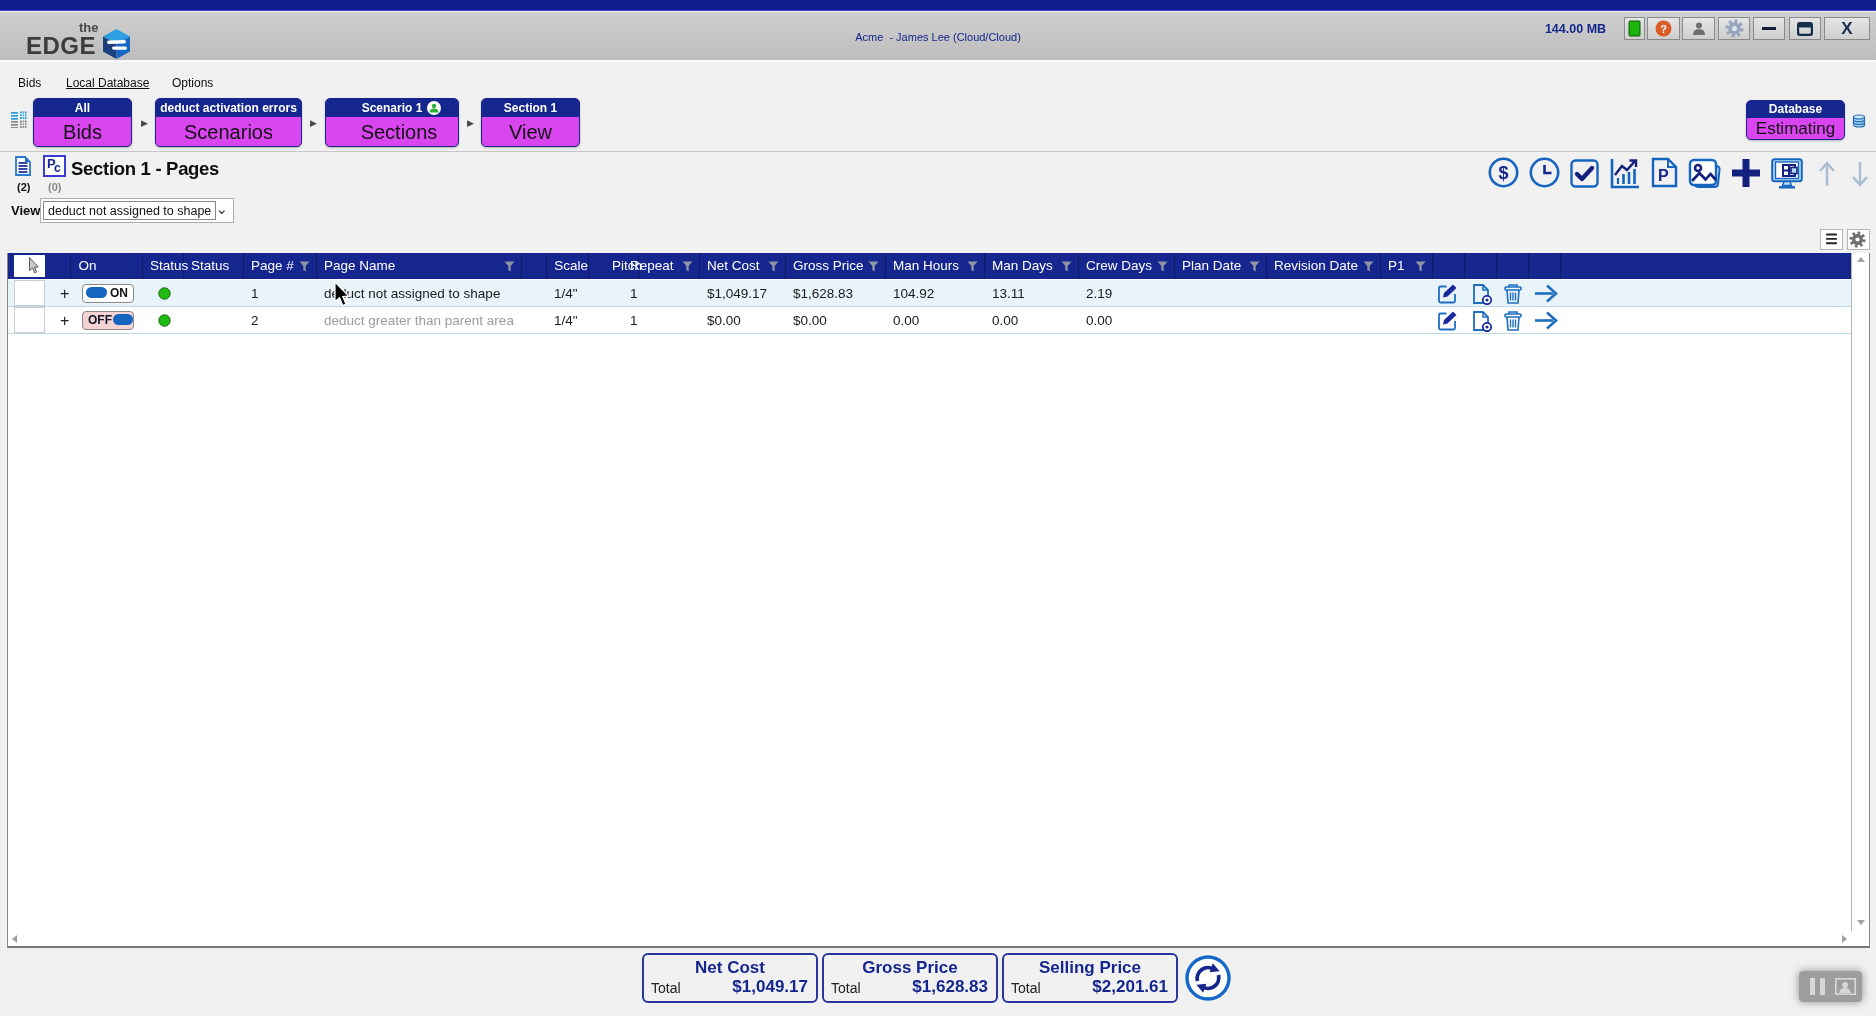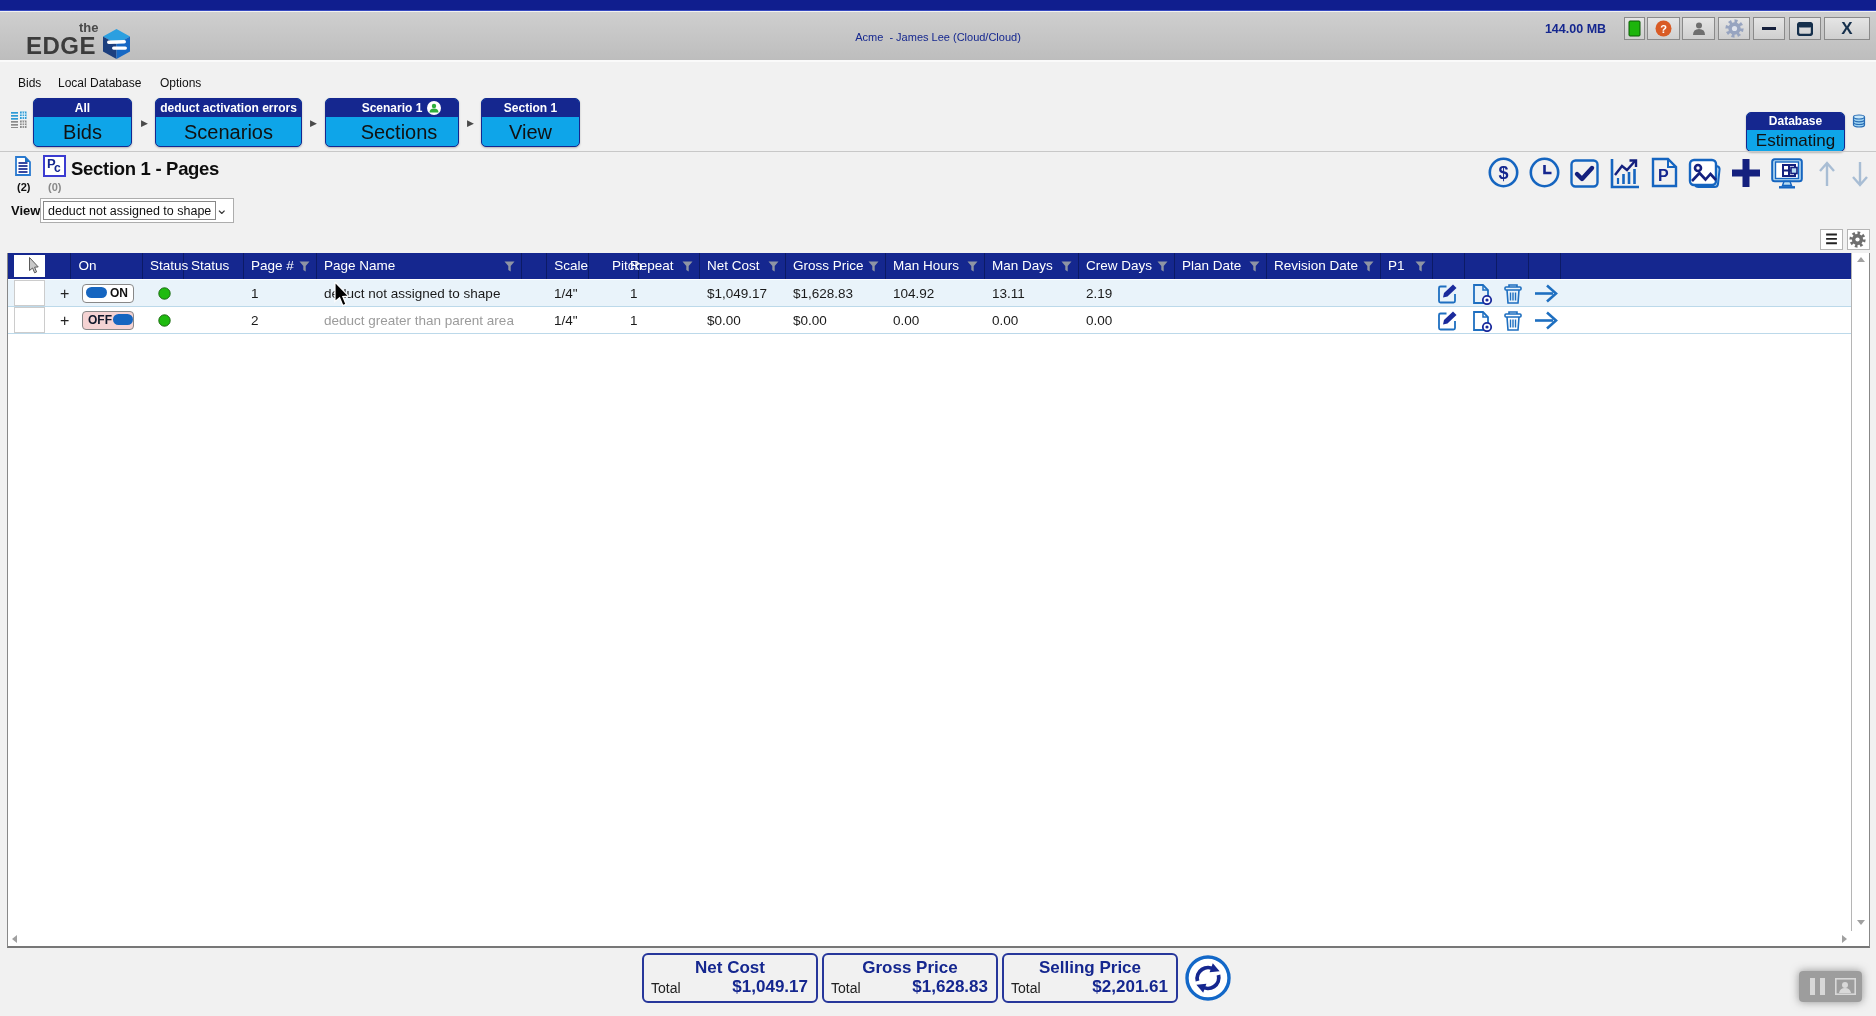--- a/index.html
+++ b/index.html
@@ -13,21 +13,21 @@
 #logo-the { left:79px; top:8px; font-size:13px; font-weight:bold; color:#4a4a4a; }
 #logo-edge { left:26px; top:22px; font-size:24px; font-weight:bold; color:#3c3c3c; letter-spacing:0.5px; line-height:1; }
 #logo-cube { left:101px; top:16px; }
 #wintitle { left:0; top:0; width:1876px; height:50px; text-align:center; line-height:50px; font-size:11px; color:#15278f; }
 #memtxt { left:1538px; top:6px; width:75px; text-align:center; font-size:12.5px; font-weight:bold; color:#15278f; line-height:22px; }
 .tbtn { top:5px; height:23px; background:linear-gradient(#e5e5e5,#cfcfcf); border:1px solid #8a8a8a; display:flex; align-items:center; justify-content:center; }
 
 #menubar { left:0; top:62px; width:1876px; height:33px; background:#f1f1f1; }
 .menuitem { position:absolute; top:14px; font-size:12px; color:#111; }
 
-.tab { position:absolute; border:1px solid #15278f; border-radius:5px; background:#0ea5e9; overflow:hidden; box-shadow:0 1px 2px rgba(0,0,0,0.25); }
+.tab { position:absolute; border:1px solid #15278f; border-radius:5px; background:#d946ef; overflow:hidden; box-shadow:0 1px 2px rgba(0,0,0,0.25); }
 .tabhead { background:#15278f; color:#fff; font-size:12px; font-weight:bold; text-align:center; height:18px; line-height:18px; }
 .tabbody { text-align:center; font-size:20px; color:#111; }
 .tabarrow { position:absolute; font-size:9px; color:#4a4a4a; }
 
 #secttitle { left:71px; top:158px; font-size:18.5px; font-weight:bold; color:#0d0d0d; letter-spacing:-0.3px; }
 .cnt { position:absolute; font-size:11px; font-weight:bold; }
 
 #viewlbl { left:11px; top:203px; font-size:13px; font-weight:bold; color:#0d0d0d; }
 #combo { left:40px; top:198px; width:194px; height:25px; border:1px solid #adadad; background:#fff; }
 #combo .inner { position:absolute; left:2px; top:2px; width:173px; height:19px; border:1px solid #888; font-size:12.5px; color:#111; line-height:18px; padding-left:4px; white-space:nowrap; overflow:hidden; }
@@ -95,22 +95,22 @@
         <rect x="1" y="1" width="14" height="12" rx="2.5" fill="none" stroke="#16304c" stroke-width="2.4"></rect>
         <rect x="1" y="1" width="14" height="4.5" rx="2" fill="#16304c"></rect>
       </svg>
     </div>
   <div class="abs tbtn" style="left:1824px; width:46px; font-size:17px; font-weight:bold; color:#16304c;">X</div>
 </div>
 
 <div class="abs" style="left:0; top:60px; width:1876px; height:3px; background:#fafafa;"></div>
 <div class="abs" id="menubar">
   <div class="menuitem" style="left:18px;">Bids</div>
-  <div class="menuitem" style="left:58px;">Local Database</div>
-  <div class="menuitem" style="left:160px;">Options</div>
+  <div class="menuitem" style="left:66px;text-decoration:underline;">Local Database</div>
+  <div class="menuitem" style="left:172px;">Options</div>
 </div>
 
 <div class="abs" id="tabsrow" style="left:0; top:95px; width:1876px; height:57px;">
   <svg class="abs" style="left:11px; top:16px;" width="16" height="17" viewBox="0 0 16 17">
     <g fill="#2e9bd6">
         <rect x="0" y="1" width="7" height="1.7"></rect>
         <rect x="0" y="4" width="7" height="1.7"></rect>
         <rect x="0" y="7" width="7" height="1.7"></rect>
     <rect x="9" y="0.5" width="6.5" height="7.5"></rect>
       </g>
@@ -151,21 +151,21 @@
           <path d="M2.5 11.5 q0 -4 4.5 -4 q4.5 0 4.5 4 z" fill="#2faf3c"></path>
         </svg>
     </div>
       <div class="tabbody" style="line-height:30px;padding-left:14px;">Sections</div>
   </div>
   <div class="tabarrow" style="left:467px; top:23px;">▶</div>
   <div class="tab" style="left:481px; top:3px; width:99px; height:49px;">
     <div class="tabhead">Section 1</div>
       <div class="tabbody" style="line-height:30px;">View</div>
   </div>
-  <div class="tab" style="left:1746px; top:5px; width:99px; height:40px;margin-top:12px;">
+  <div class="tab" style="left:1746px; top:5px; width:99px; height:40px;">
     <div class="tabhead" style="height:17px; line-height:17px;">Database</div>
       <div class="tabbody" style="font-size:17px; line-height:22px;">Estimating</div>
   </div>
   <svg class="abs" style="left:1852px; top:19px;" width="14" height="14" viewBox="0 0 14 14">
     <path d="M1.5 3 v8 a5.5 2 0 0 0 11 0 v-8" fill="#9fd4f2" stroke="#2a6db5" stroke-width="1.2"></path>
     <ellipse cx="7" cy="3" rx="5.5" ry="2" fill="#c8e8fa" stroke="#2a6db5" stroke-width="1.2"></ellipse>
     <path d="M1.5 5.8 a5.5 2 0 0 0 11 0 M1.5 8.5 a5.5 2 0 0 0 11 0" fill="none" stroke="#2a6db5" stroke-width="1.2"></path>
   </svg>
 </div>
 <div class="abs" style="left:0; top:151px; width:1876px; height:1px; background:#c8c8c8;"></div>

